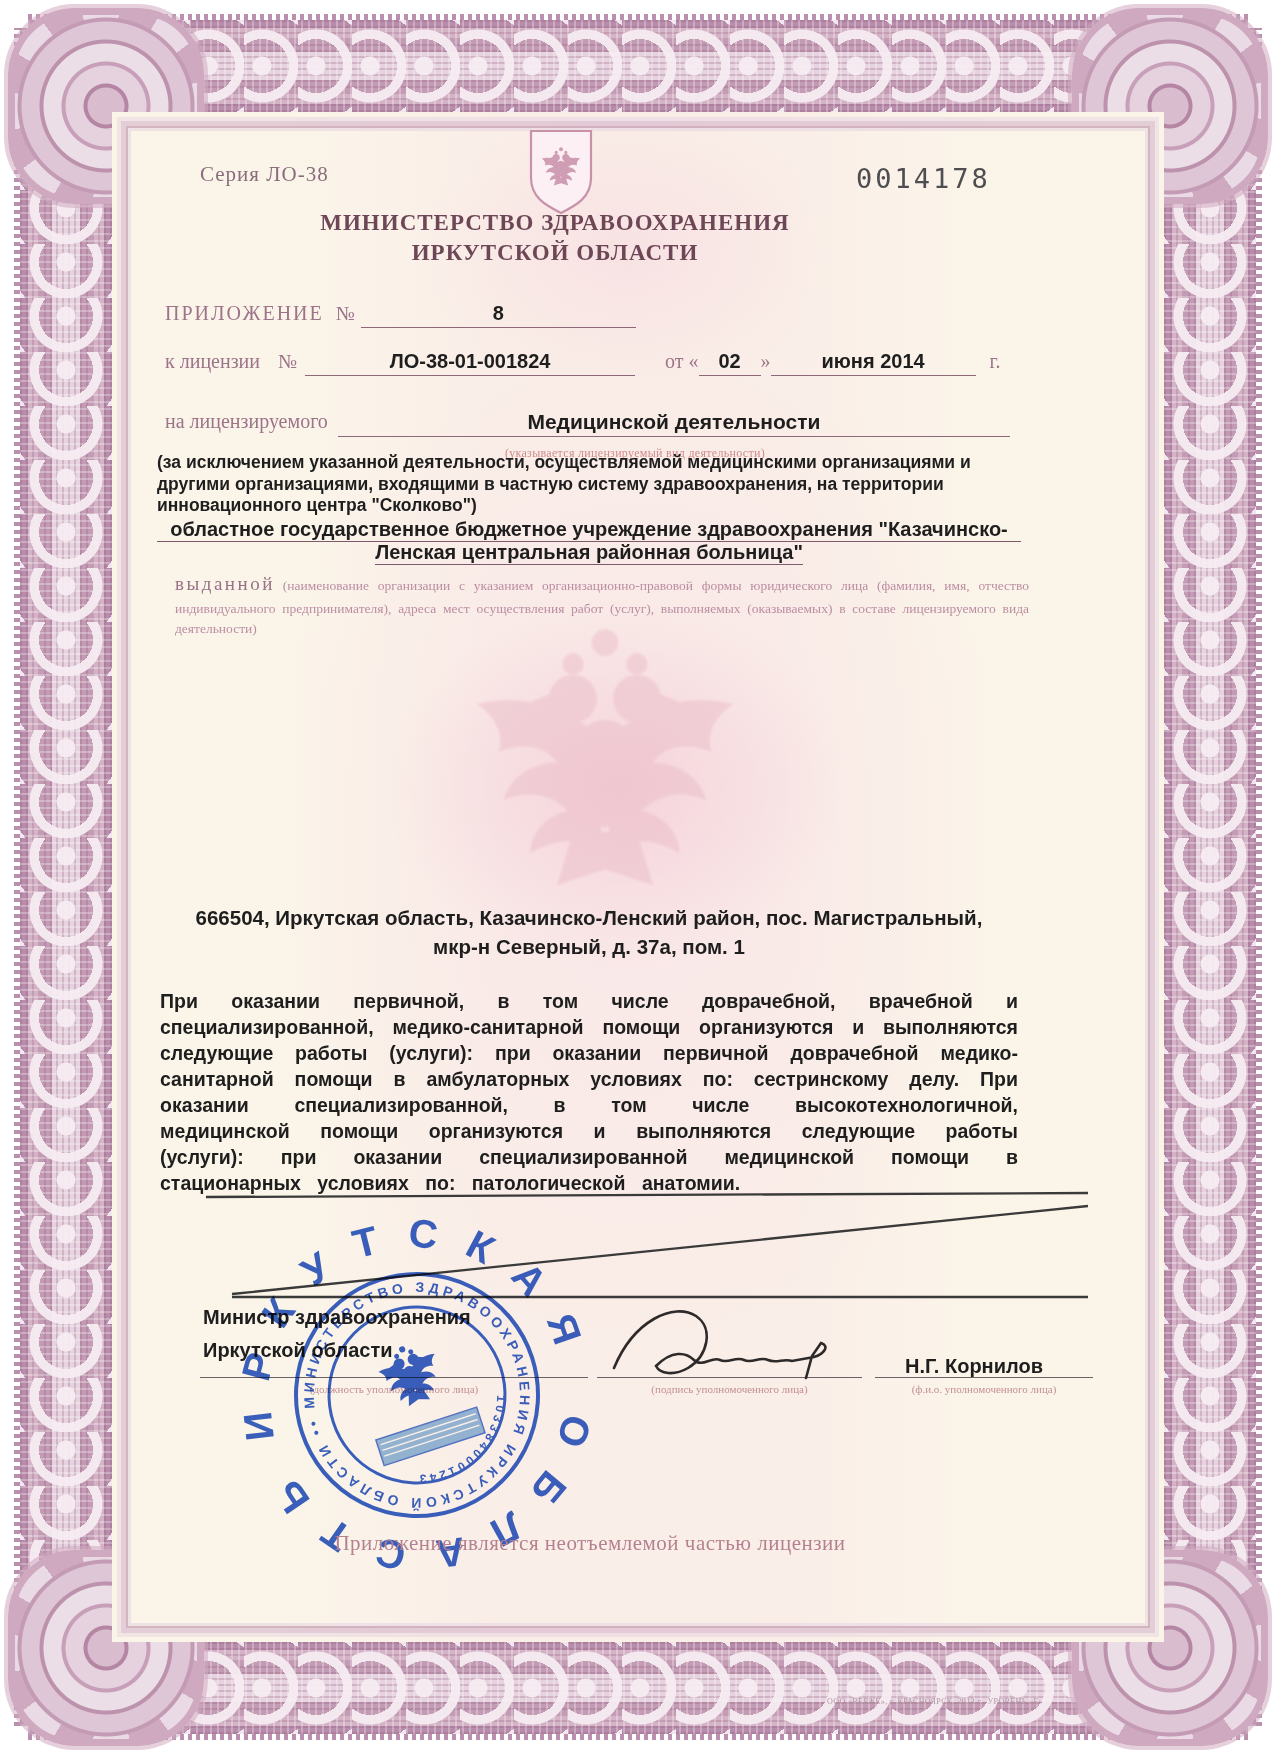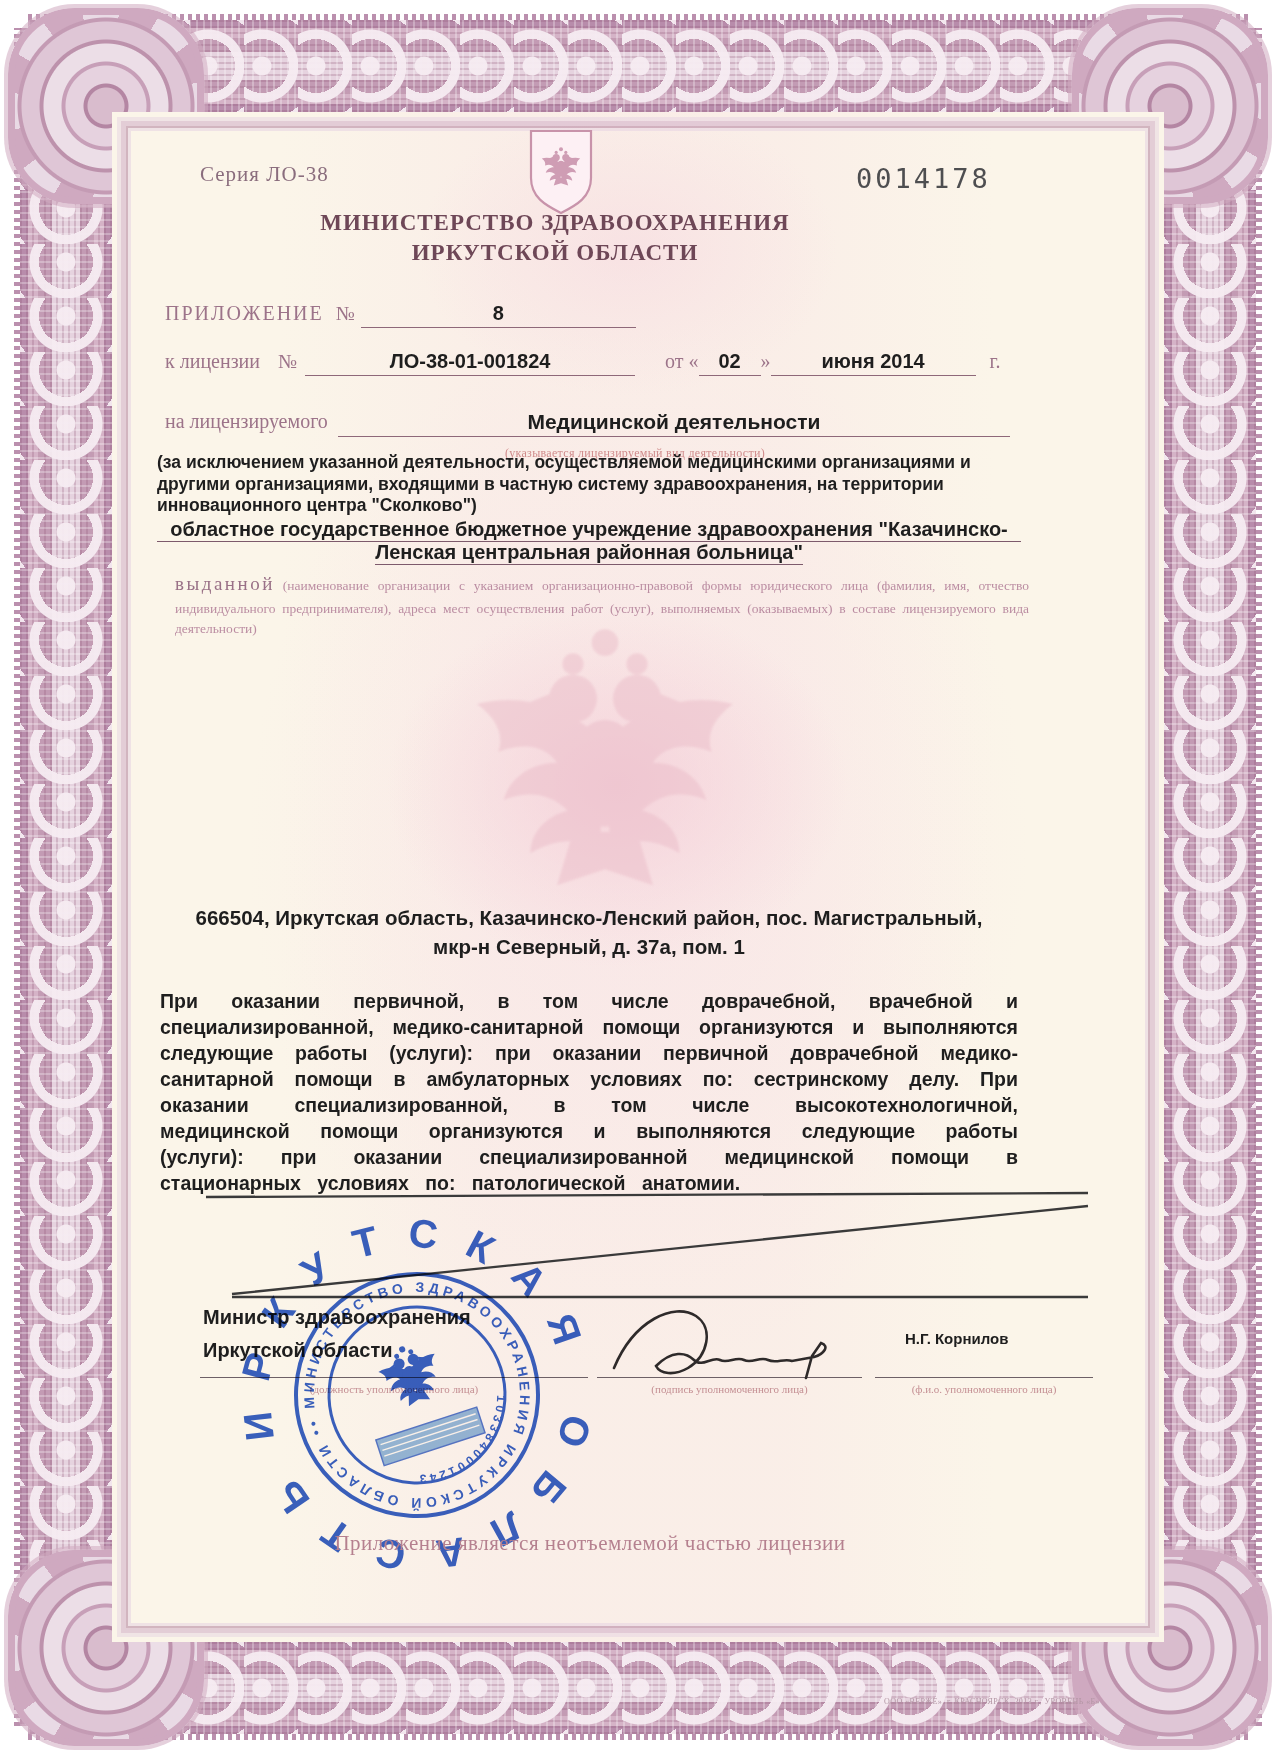--- a/index.html
+++ b/index.html
@@ -64,23 +64,23 @@
   .excl{left:157px;top:452px;width:864px;font-size:17.5px;line-height:1.23;}
   .orgline{display:block;border-bottom:1.5px solid #7d5a6c;padding-bottom:1px;font-size:20px;line-height:1.05;}
   .orgline2{display:inline-block;border-bottom:1.5px solid #7d5a6c;padding-bottom:1px;font-size:20px;line-height:1.05;}
   .vyd{left:163px;top:558px;width:854px;text-align:justify;font-size:13.5px;line-height:1.52;color:#bb8da2;}
   .vyd .vlab{font-size:19px;color:#9a7187;letter-spacing:2.5px;margin-right:8px;}
   .addr{left:157px;top:903px;width:864px;font-size:20.5px;line-height:1.42;text-align:center;}
   .services{left:160px;top:988px;width:858px;font-size:19.5px;line-height:26px;text-align:justify;word-spacing:11px;}
   .posname{font-size:20px;}
   .sigline{position:absolute;border-top:1.6px solid #6d6066;height:0;}
   .shint{position:absolute;font-size:11px;color:#c48f93;text-align:center;}
-  .fio{font-size:15px;}
+  .fio{font-size:20px;margin-top:25px;}
   .footer-note{left:150px;top:1531px;width:880px;text-align:center;font-size:21px;color:#b5808f;letter-spacing:.5px;}
-  .printinfo{left:770px;top:1697px;width:330px;text-align:right;font-size:8px;color:#b295a3;letter-spacing:.4px;}
+  .printinfo{left:770px;top:1697px;width:330px;text-align:center;font-size:8px;color:#b295a3;letter-spacing:.4px;}
   .wm{opacity:.45;filter:blur(1px);}
   .stamp{mix-blend-mode:multiply;opacity:.93;}
 </style>
 </head>
 <body>
 
 <div class="page">
 
   <svg width="0" height="0" style="position:absolute">
     <symbol id="eagle" viewBox="0 0 120 120">

